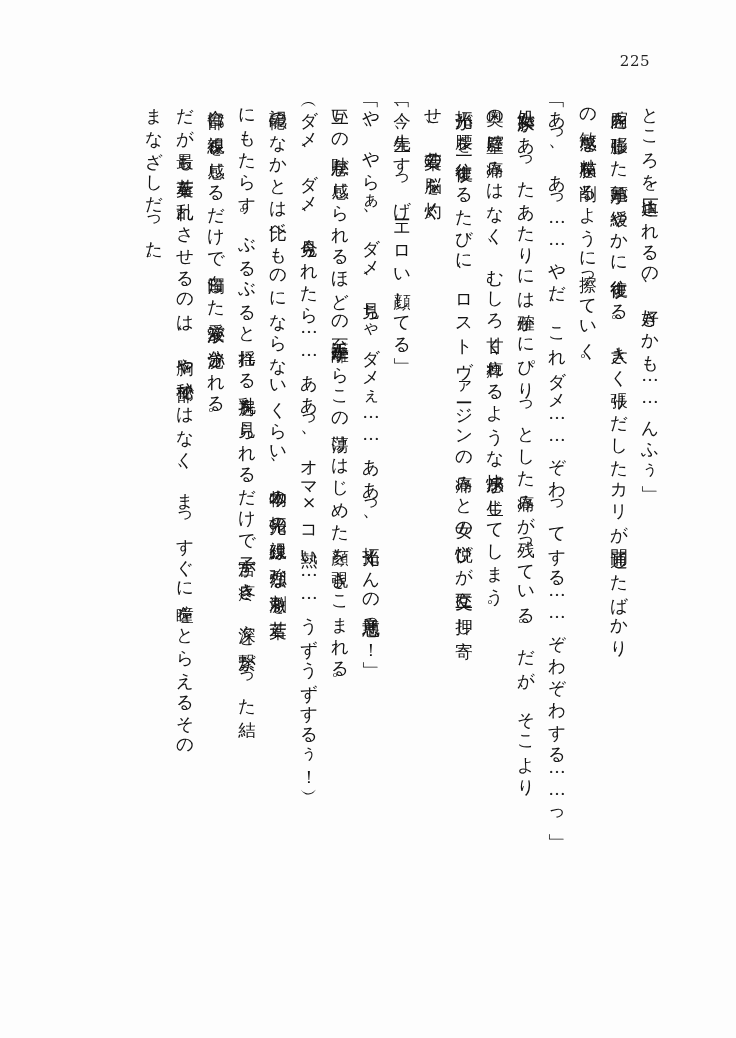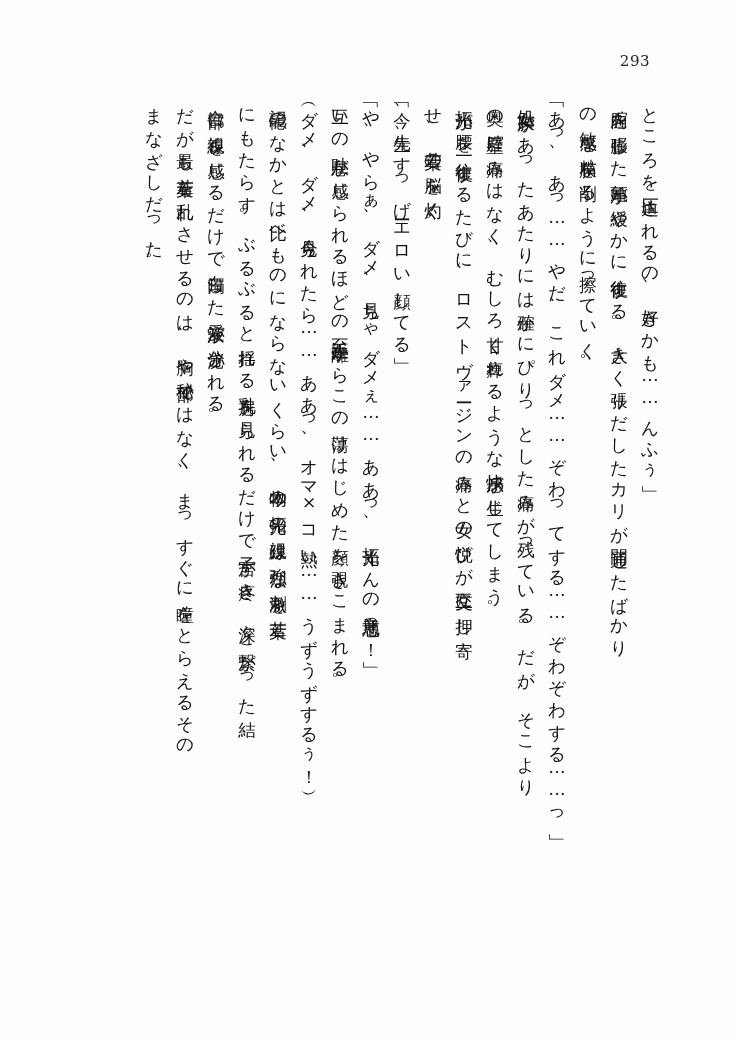--- a/index.html
+++ b/index.html
@@ -56,21 +56,21 @@
     white-space: pre;
     font-family: "DejaVu Serif", "Liberation Serif", serif;
     font-weight: 500;
     text-align: start;
   }
 </style>
 </head>
 <body>
 
 <div class="page">
-  <div class="page-number">293</div>
+  <div class="page-number">225</div>
   <div class="body-text">
       <div class="vline">ところを圧迫されるの、好きかも……んふぅ」</div>
       <div class="vline">腟内を膨張した亀頭が緩やかに往復する。大きく張りだしたカリが開通したばかり</div>
       <div class="vline">の敏感な粘膜を削るように擦っていく。</div>
       <div class="vline">「あっ、あっ……やだ、これダメ……ぞわってする……ぞわぞわする……っ」</div>
       <div class="vline">処女膜があったあたりには確かにぴりっとした痛みが残っている。だが、そこより</div>
       <div class="vline">奥の腟壁に痛みはなく、むしろ甘く痺れるような快感が生じてしまう。</div>
       <div class="vline">拓光が腰を一往復するたびに、ロストヴァージンの痛みと女の悦びが交互に押し寄</div>
       <div class="vline">せ、若葉の脳を灼く。</div>
       <div class="vline">「今、先生、すっげーエロい顔してる」</div>

